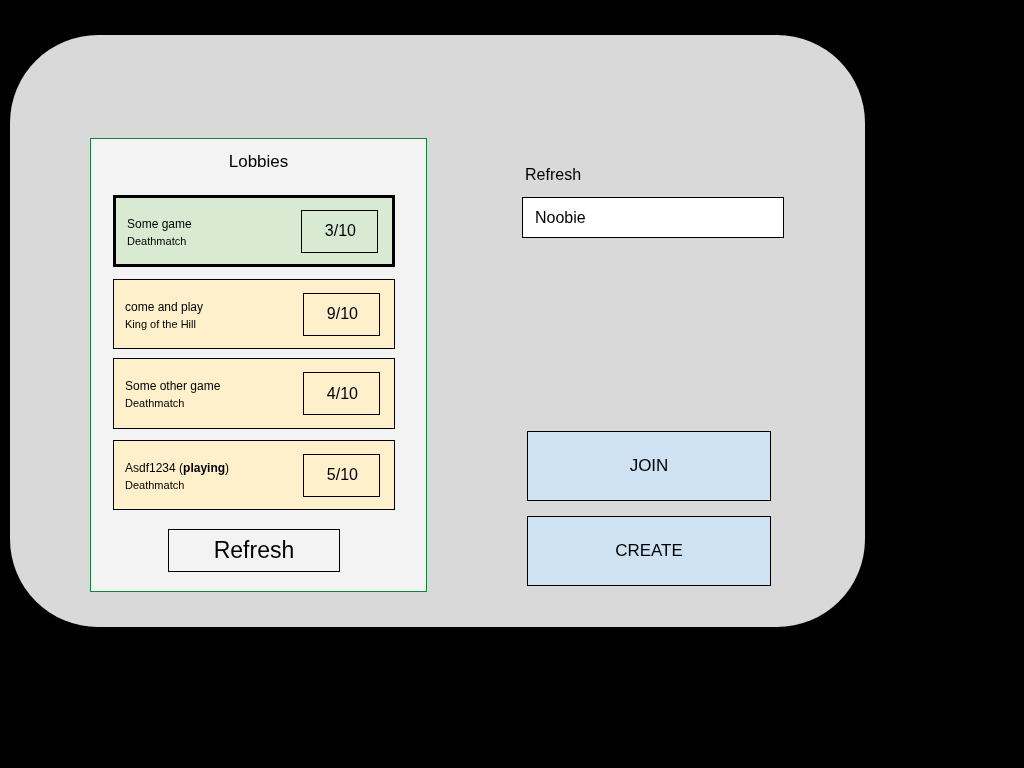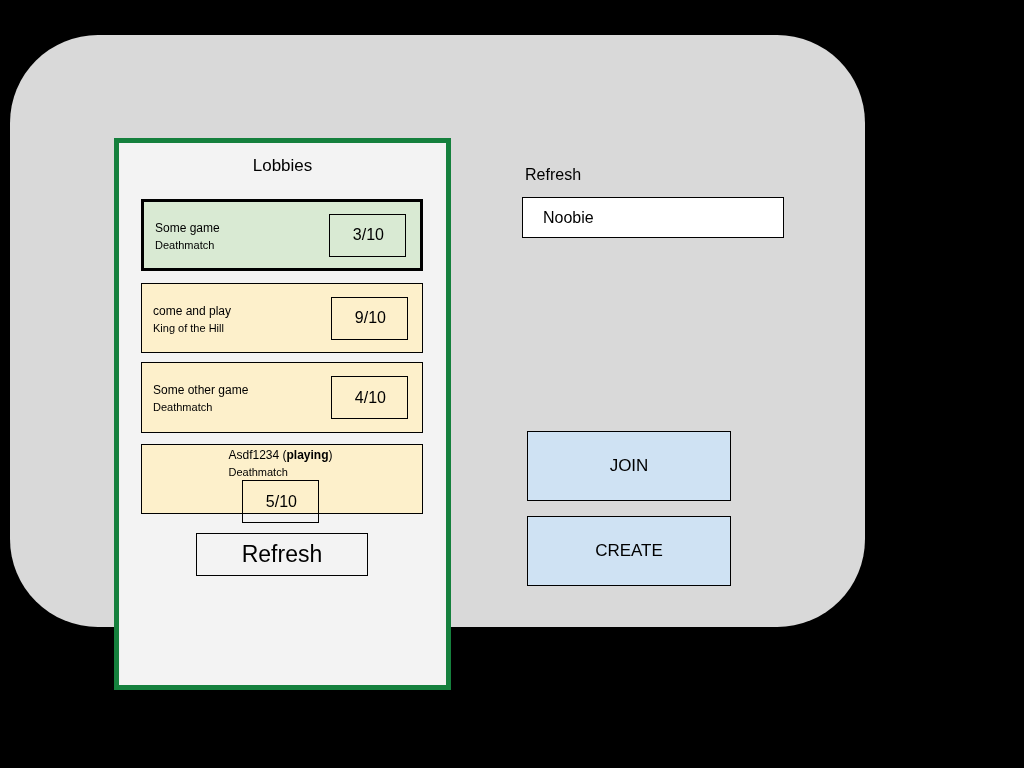--- a/index.html
+++ b/index.html
@@ -12,24 +12,24 @@
   }
   .stage {
     position: absolute;
     left: 10px; top: 35px;
     width: 855px; height: 592px;
     background: var(--stage-bg, #d9d9d9);
     border-radius: 88px;
   }
   .lobbies-panel {
     position: absolute;
-    left: 104px; top: 103px;
-    width: 337px; height: 552px;
+    left: 80px; top: 103px;
+    width: 337px; height: 454px;
     background: var(--panel-bg, #f3f3f3);
-    border: 5px solid #15803d;
+    border: 1px solid #15803d;
   }
   .panel-title {
     position: absolute;
     left: 0; top: 13px; width: 100%;
     text-align: center;
     font-size: 17px;
   }
   .lobby-item {
     position: absolute;
     left: 22px;
@@ -42,21 +42,21 @@
     padding: 0 14px 0 11px;
     cursor: pointer;
   }
   .lobby-item.selected {
     background: var(--selected-lobby-bg, #d9ead3);
     border: 3px solid #000;
   }
   .lobby-item.i1 { top: 56px;  height: 72px; }
   .lobby-item.i2 { top: 140px; height: 70px; }
   .lobby-item.i3 { top: 219px; height: 71px; }
-  .lobby-item.i4 { top: 301px; height: 70px; flex-direction: column; }
+  .lobby-item.i4 { top: 301px; height: 70px; }
   .lobby-title { font-size: 12px; line-height: 20px; }
   .lobby-title .b { font-weight: bold; }
   .lobby-mode { font-size: 11px; line-height: 15px; }
   .lobby-count {
     width: 77px; height: 43px;
     border: 1px solid #000;
     display: flex;
     align-items: center;
     justify-content: flex-end;
     padding-right: 21px;
@@ -77,28 +77,28 @@
     position: absolute;
     left: 515px; top: 131px;
     font-size: 16px;
   }
   .username-input {
     position: absolute;
     left: 512px; top: 162px;
     width: 262px; height: 41px;
     background: #fff;
     border: 1px solid #000;
-    padding-left: 20px;
+    padding-left: 12px;
     font-size: 16px;
     font-family: inherit;
     outline: none;
   }
   .action-button {
     position: absolute;
-    width: 204px; height: 70px;
+    width: 244px; height: 70px;
     background: var(--action-button-bg, #cfe2f3);
     border: 1px solid #000;
     font-size: 17px;
     font-family: inherit;
     cursor: pointer;
   }
   .join-button   { left: 517px; top: 396px; }
   .create-button { left: 517px; top: 481px; }
 </style>
 </head>

